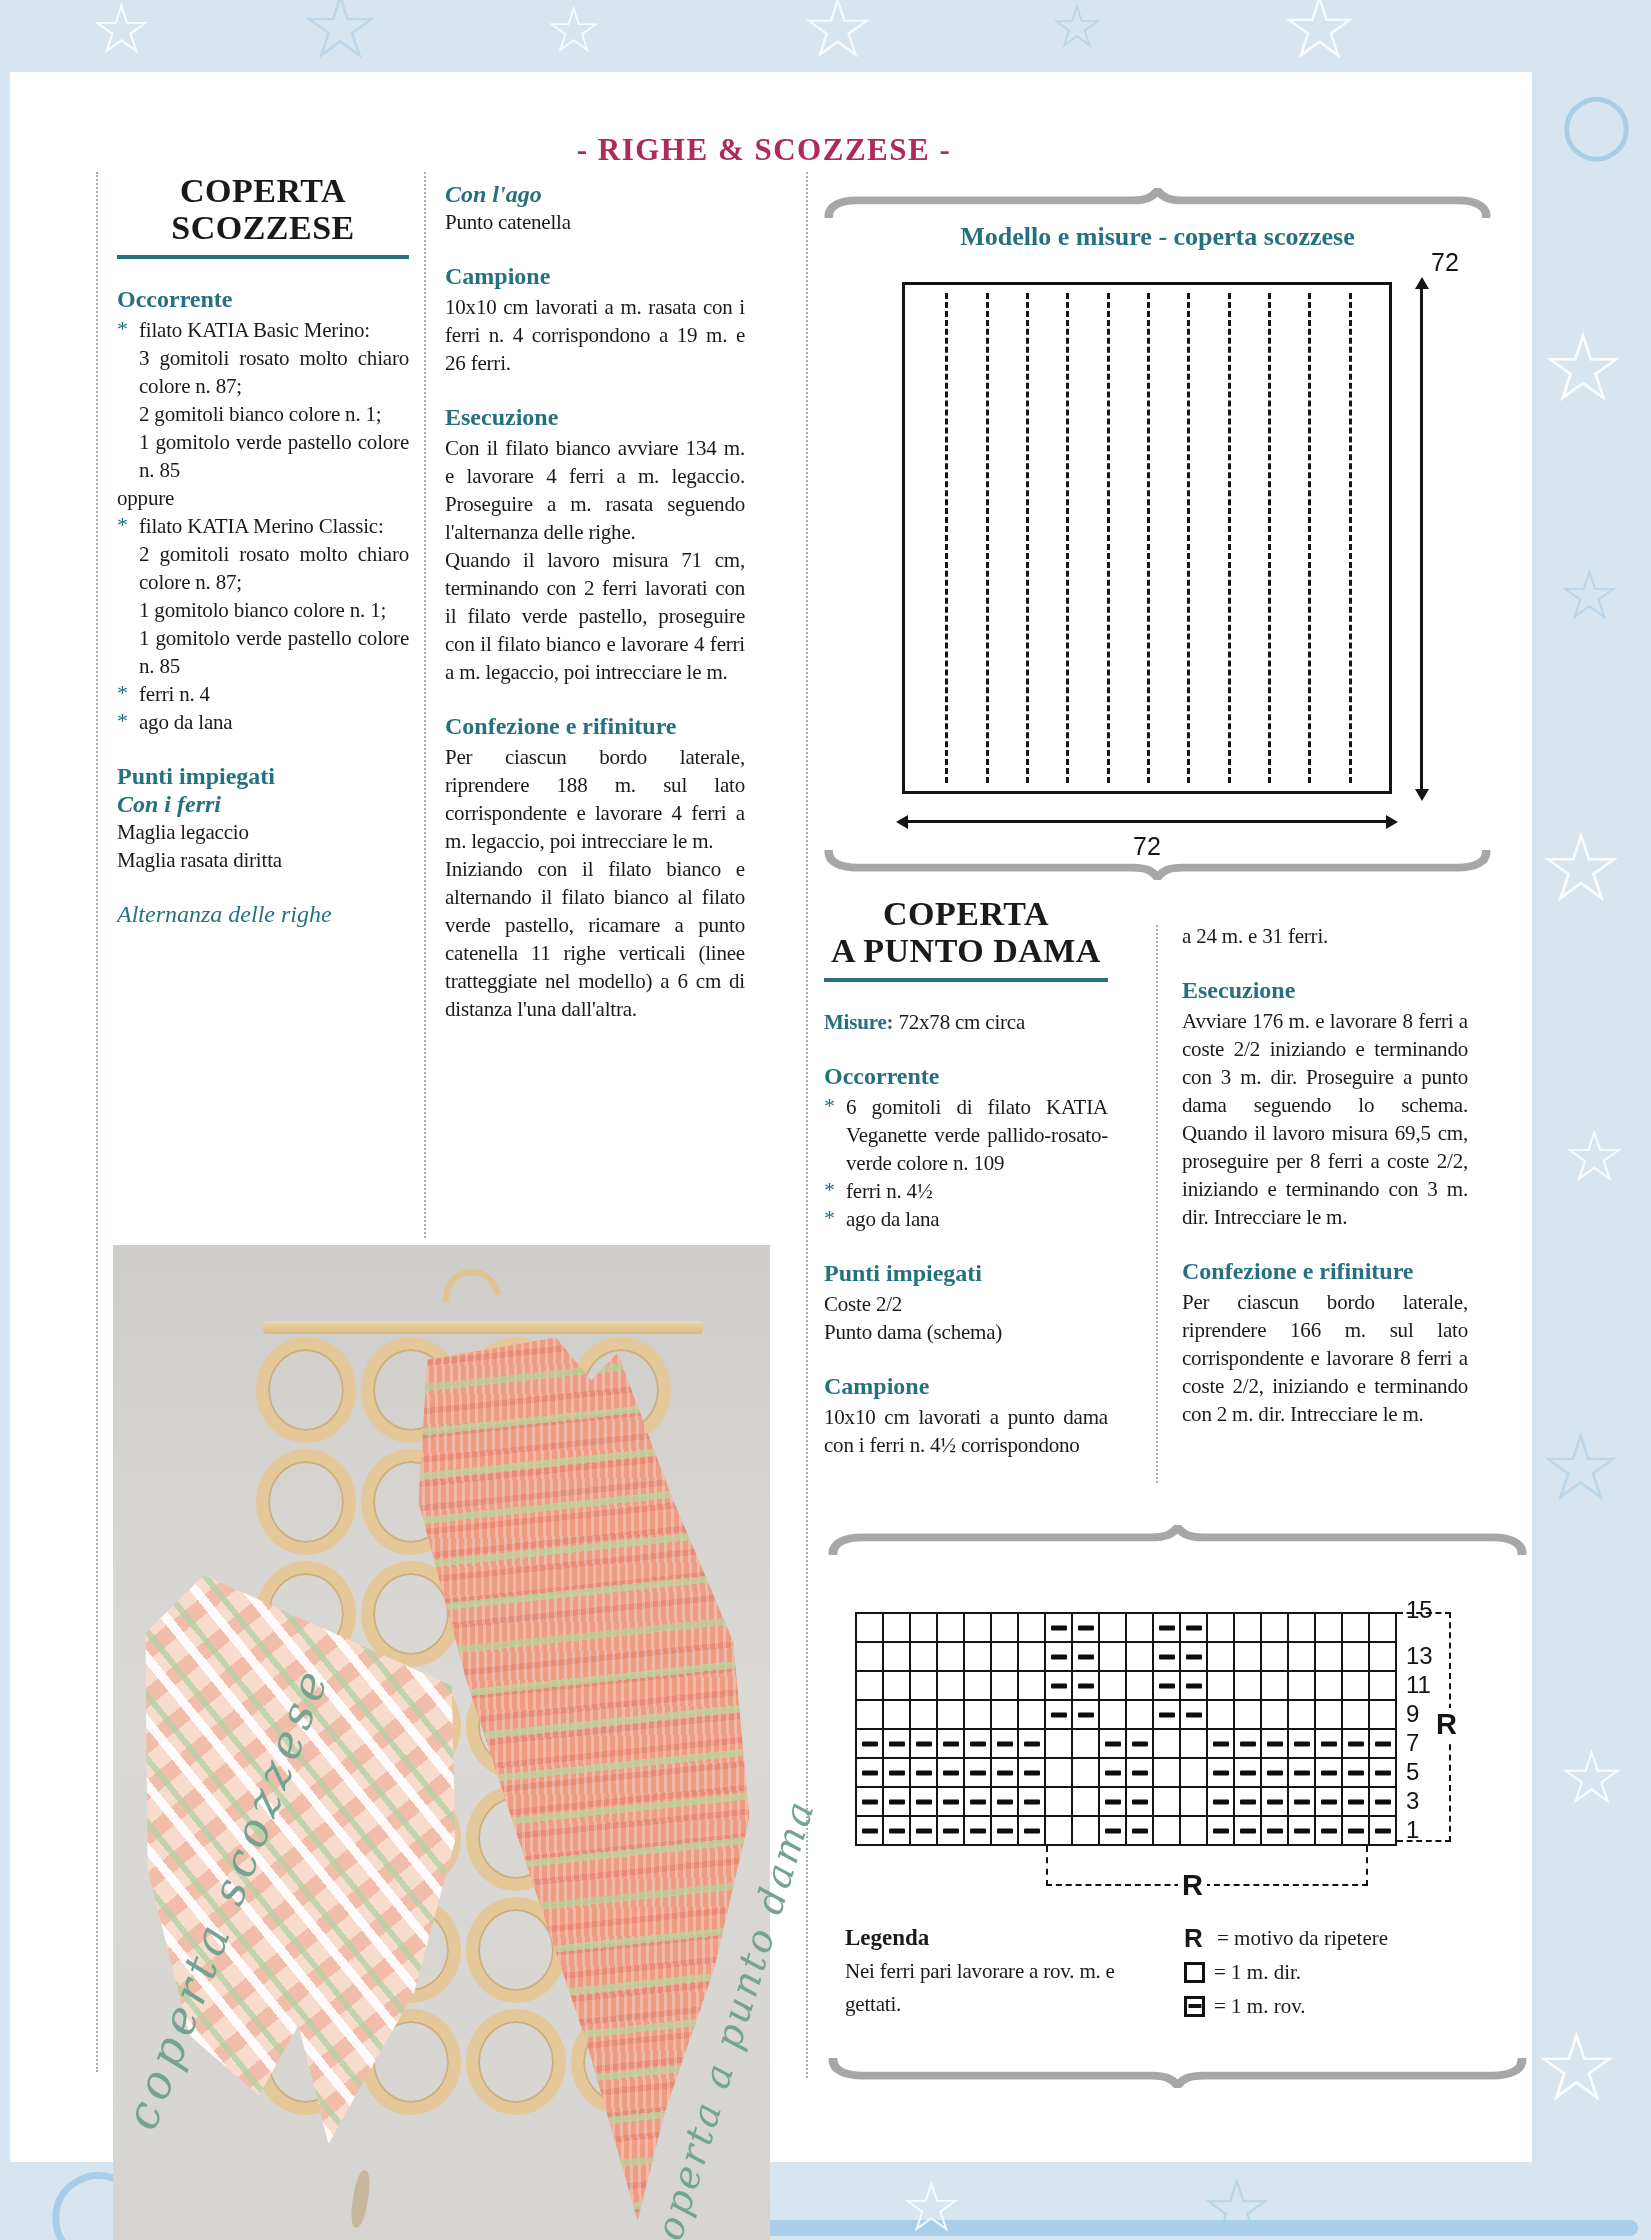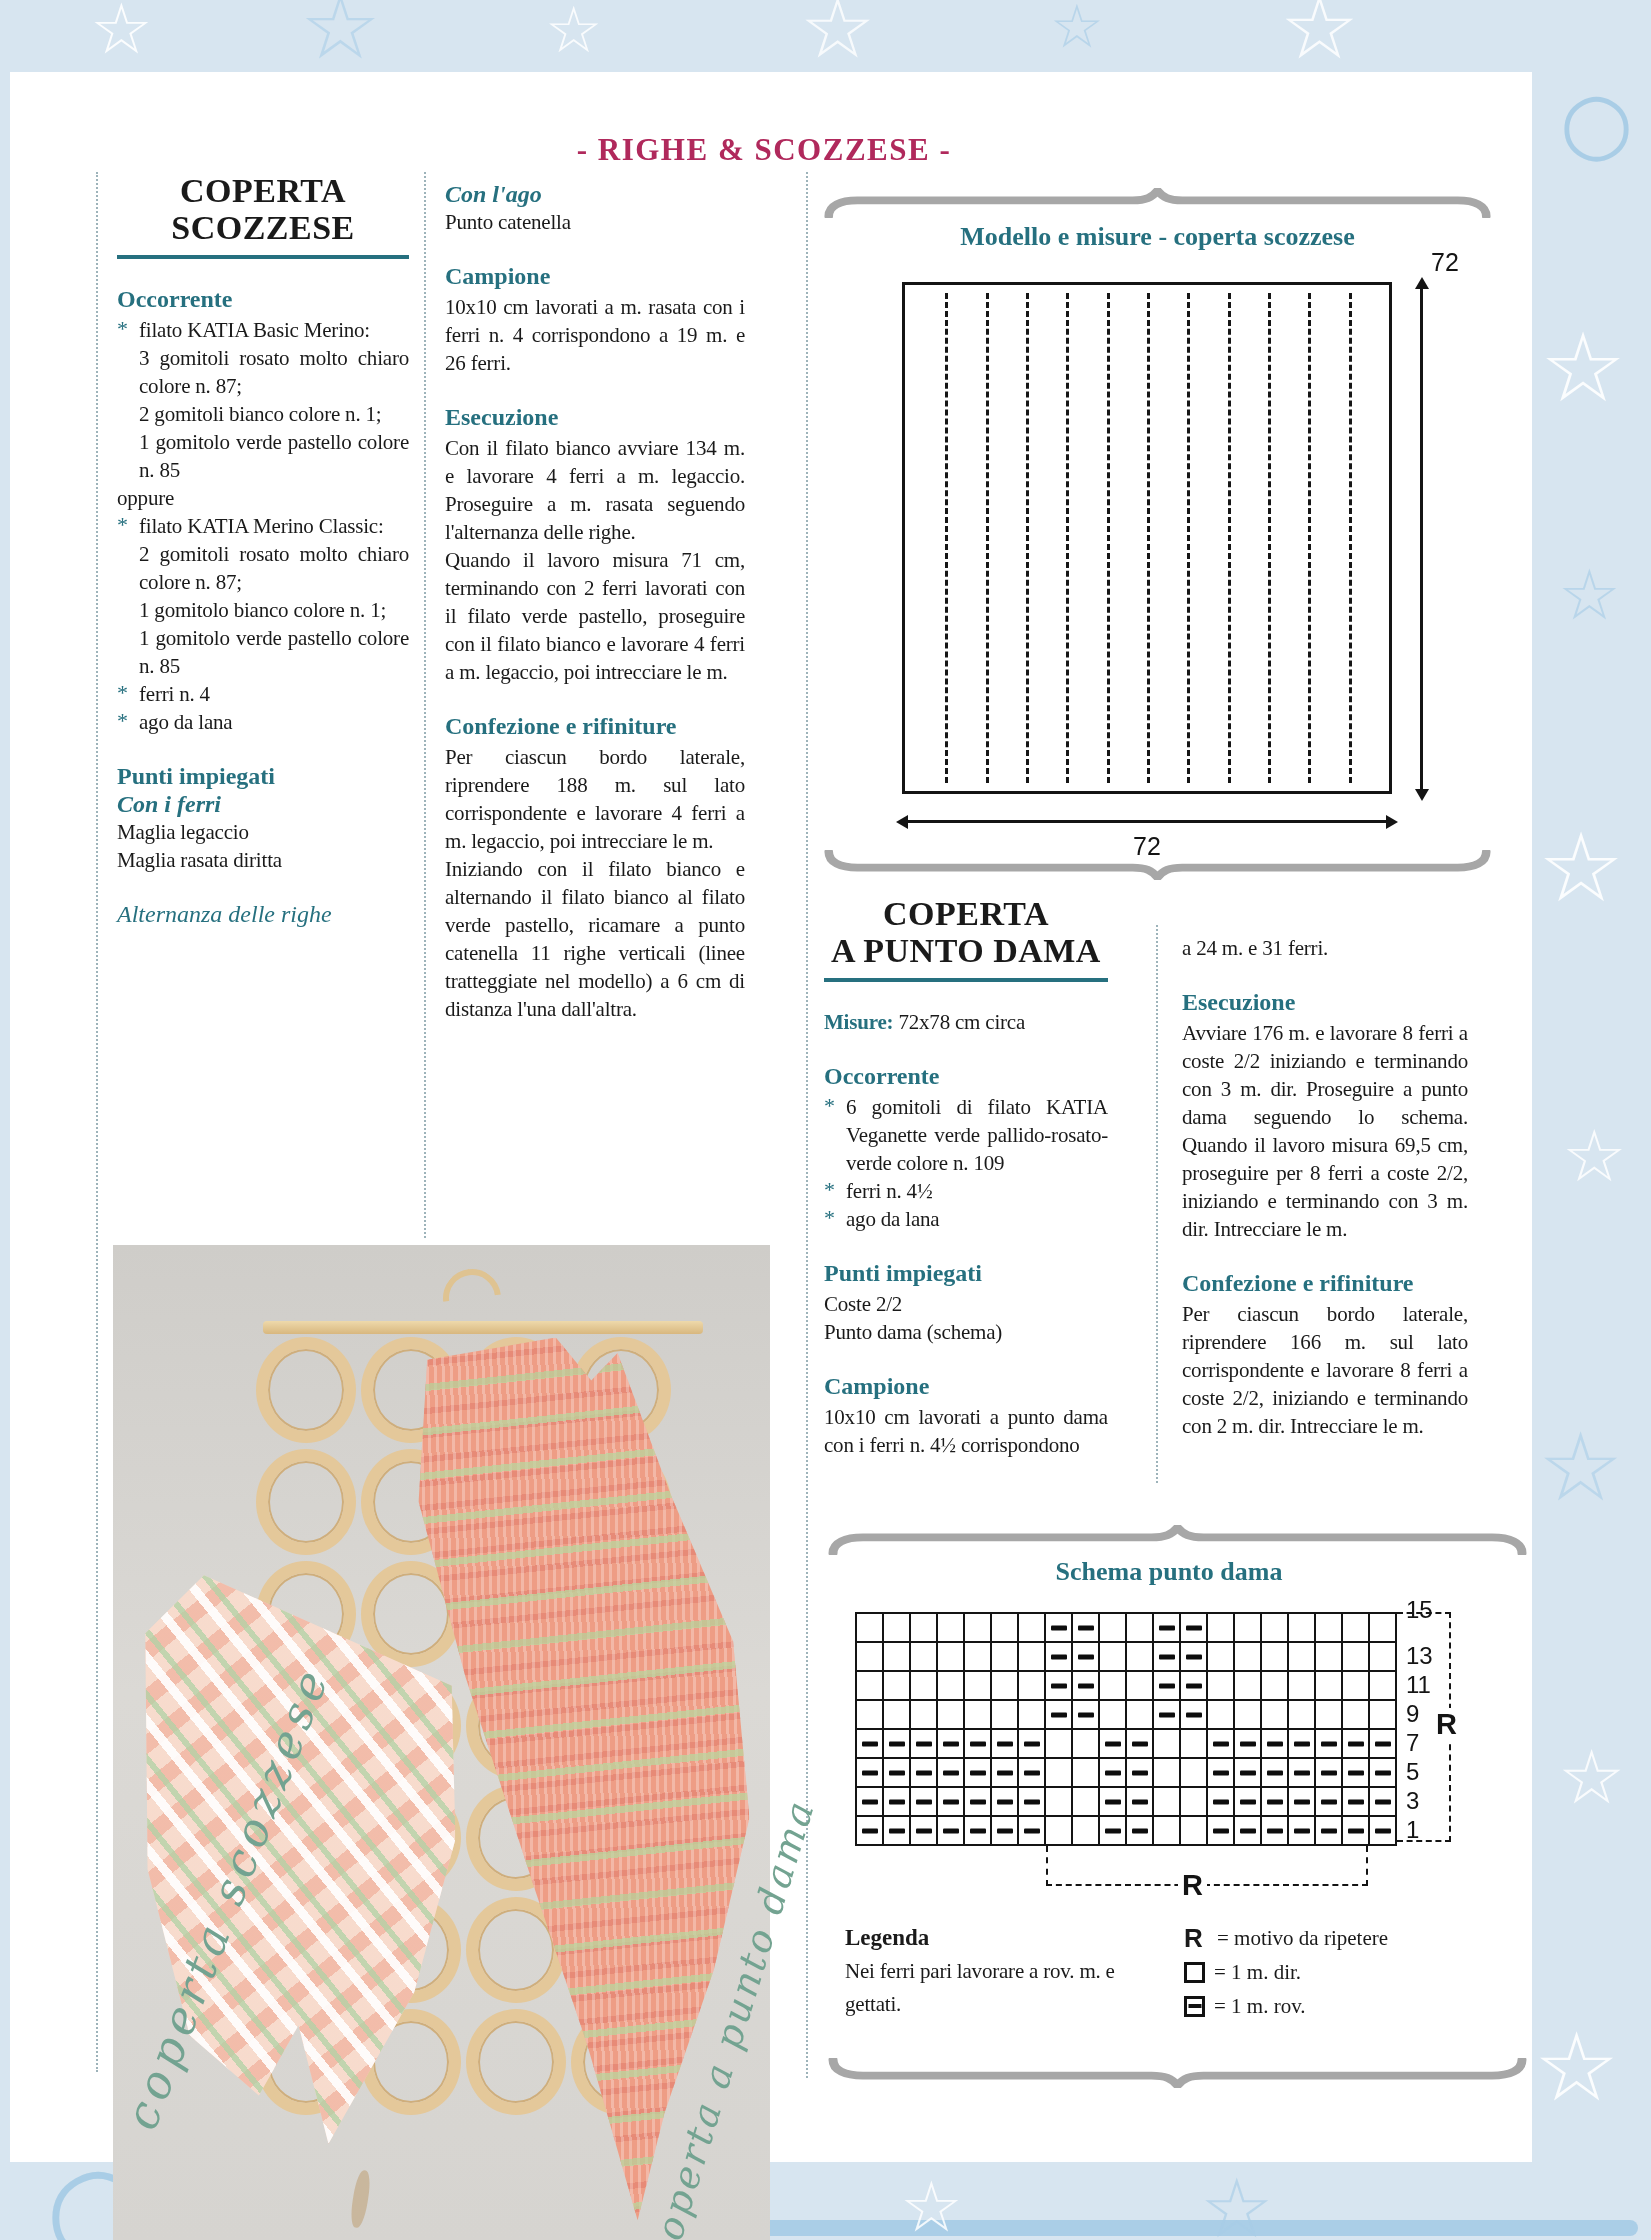--- a/index.html
+++ b/index.html
@@ -23,21 +23,21 @@
   .vline{position:absolute; z-index:2; width:0; border-left:2px dotted var(--dot);}
   #vline1{left:96px;  top:172px; height:1900px;}
   #vline2{left:424px; top:172px; height:1066px;}
   #vline3{left:806px; top:172px; height:1906px;}
   #vline4{left:1156px;top:925px; height:558px;}
 
   .col{position:absolute; z-index:3;}
   #col1{left:117px; top:172px; width:292px;}
   #col2{left:445px; top:180px; width:300px;}
   #dcol1{left:824px; top:895px; width:284px;}
-  #dcol2{left:1182px; top:922px; width:286px;margin-top:12px;}
+  #dcol2{left:1182px; top:922px; width:286px;}
 
   .btitle{font-size:34px; line-height:37px; font-weight:bold; text-align:center; letter-spacing:.5px;}
   .btitle-rule{height:4px; background:var(--teal); margin-top:9px;}
 
   .sec{color:var(--teal); font-weight:bold; font-size:24px; line-height:28px; margin:26px 0 3px;}
   .subsec{color:var(--teal); font-weight:bold; font-style:italic; font-size:24px; line-height:28px;}
   .alt-head{color:var(--teal); font-style:italic; font-size:24px; line-height:28px; margin:26px 0 3px;}
 
   .ln,.txt{font-size:21px; line-height:28px; letter-spacing:-0.2px;}
   .just{text-align:justify;}
@@ -316,21 +316,20 @@
   <div class="sec">Confezione e rifiniture</div>
   <div class="txt just">Per ciascun bordo laterale, riprendere 166 m. sul lato corrispondente e lavorare 8 ferri a coste 2/2, iniziando e terminando con 2 m. dir. Intrecciare le m.</div>
 </div>
 
 <div id="schema">
   <div class="brace top" style="left:21px; width:701px;">
     <svg viewBox="0 0 700 34" preserveAspectRatio="none">
         <path d="M6,32 C6,20 18,14 36,14 L324,14 C338,14 344,11 350,3 C356,11 362,14 376,14 L664,14 C682,14 694,20 694,32" fill="none" stroke="#a7a7a7" stroke-width="9" stroke-linecap="round"></path>
       </svg>
   </div>
-  <div class="schema-title">Schema punto dama</div>
 
   <div class="chart">
       <div class="cell"></div>
       <div class="cell"></div>
       <div class="cell"></div>
       <div class="cell"></div>
       <div class="cell"></div>
       <div class="cell"></div>
       <div class="cell"></div>
       <div class="cell">

